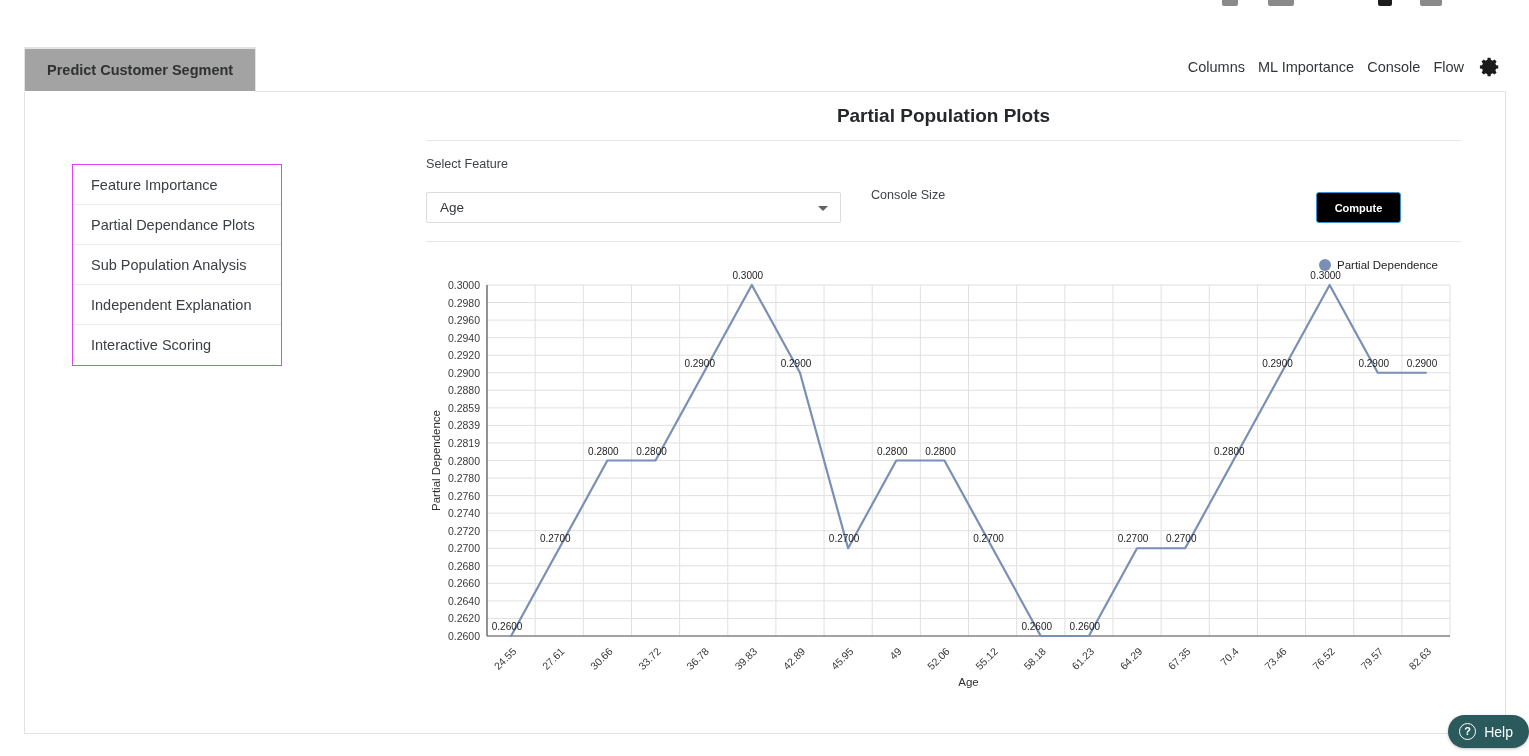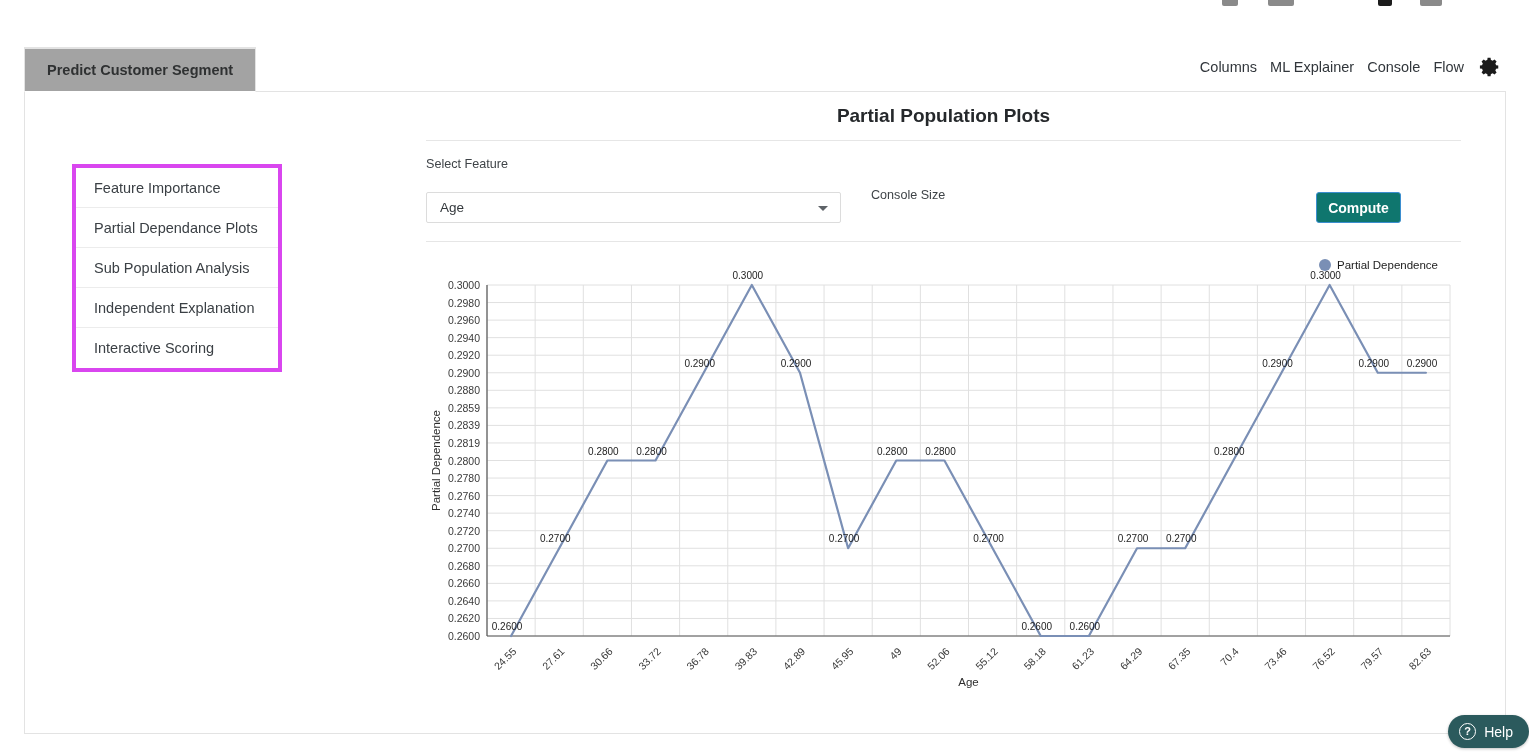--- a/index.html
+++ b/index.html
@@ -51,21 +51,21 @@
     display:flex; align-items:center; gap:13px;
     font-size:14.5px; color:#31363b;margin-left:24px;
   }
   .headnav .navlink { cursor:pointer; white-space:nowrap; }
   .gear { width:22px; height:22px; display:block; margin-left:2px; cursor:pointer; }
 
   
   .sidelist {
     position:absolute; left:72px; top:164px;
     width:210px;
-    border:4px solid #d946ef;
+    border:1px solid #d946ef;
     background:#fff;
   }
   .sideitem {
     height:40px; display:flex; align-items:center;
     padding-left:18px;
     font-size:14.5px; color:#3b4045;
     border-bottom:1px solid #ececec;
     cursor:pointer; background:#fff;
   }
   .sideitem:last-child { border-bottom:none; }
@@ -95,22 +95,22 @@
 
   .size-wrap { width:415px; margin-left:30px; }
   .text-input {
     height:31px; width:100%; border:1px solid #dcdcdc; border-radius:2px;
     background:#fff; padding-left:13px; font-size:13.5px; color:#33383c;
     font-family:"Liberation Sans", sans-serif;
   }
 
   .compute-btn {
     margin-left:30px; height:31px; width:85px;
-    background:#0f766e; color:#fff; border:1px solid #3b8ed0; border-radius:3px;
-    font-size:14px; font-weight:bold; cursor:pointer;
+    background:#000000; color:#fff; border:1px solid #3b8ed0; border-radius:3px;
+    font-size:11px; font-weight:bold; cursor:pointer;
     font-family:"Liberation Sans", sans-serif;
   }
 
   
   .chart-area { position:absolute; left:426px; top:240px; width:1040px; height:460px; }
   .chart-svg { display:block; }
 
   
   .helpbtn {
     position:absolute; right:0px; bottom:8px;
@@ -143,21 +143,21 @@
   <div class="card"></div>
 
   <div class="tabrow">
     <div class="tab">
       <span>Predict Customer Segment</span>
     </div>
   </div>
 
   <div class="headnav">
     <span class="navlink">Columns</span>
-    <span class="navlink">ML Explainer</span>
+    <span class="navlink">ML Importance</span>
     <span class="navlink">Console</span>
     <span class="navlink">Flow</span>
     <svg class="gear" viewBox="0 0 24 24">
       <path fill="#1b1b1b" d="M12 8.2a3.8 3.8 0 1 0 0 7.6 3.8 3.8 0 0 0 0-7.6zm0 5.9a2.1 2.1 0 1 1 0-4.2 2.1 2.1 0 0 1 0 4.2z"></path>
       <path fill="#1b1b1b" d="M21 13.6v-3.2l-2.4-.4a6.9 6.9 0 0 0-.8-1.9l1.4-2-2.3-2.3-2 1.4a6.9 6.9 0 0 0-1.9-.8L12.6 2h-3.2l-.4 2.4c-.7.2-1.3.5-1.9.8l-2-1.4L2.8 6.1l1.4 2c-.3.6-.6 1.2-.8 1.9L1 10.4v3.2l2.4.4c.2.7.5 1.3.8 1.9l-1.4 2 2.3 2.3 2-1.4c.6.3 1.2.6 1.9.8l.4 2.4h3.2l.4-2.4c.7-.2 1.3-.5 1.9-.8l2 1.4 2.3-2.3-1.4-2c.3-.6.6-1.2.8-1.9l2.4-.4z"></path>
     </svg>
   </div>
 
   <div class="sidelist">
     <div class="sideitem">

